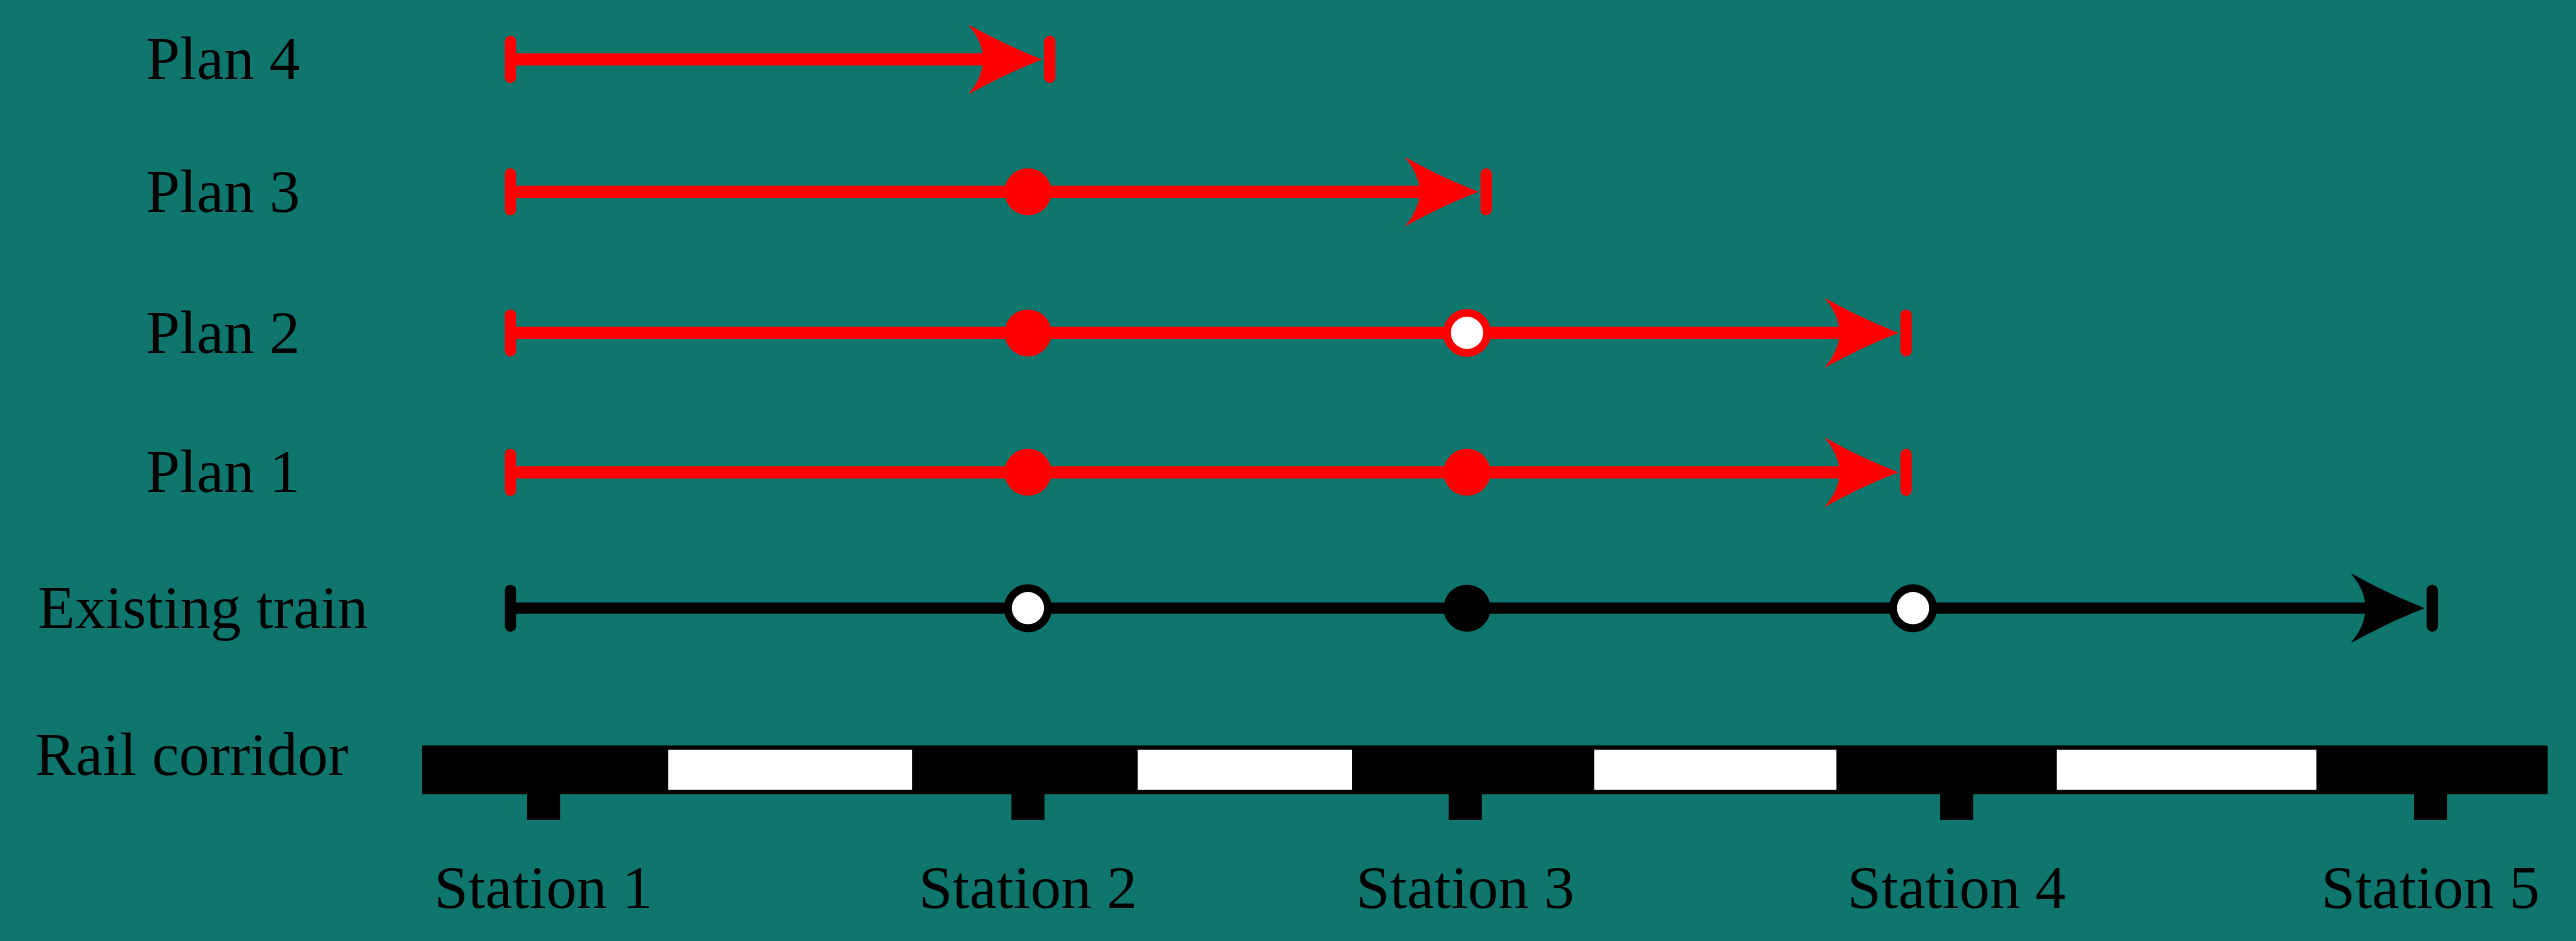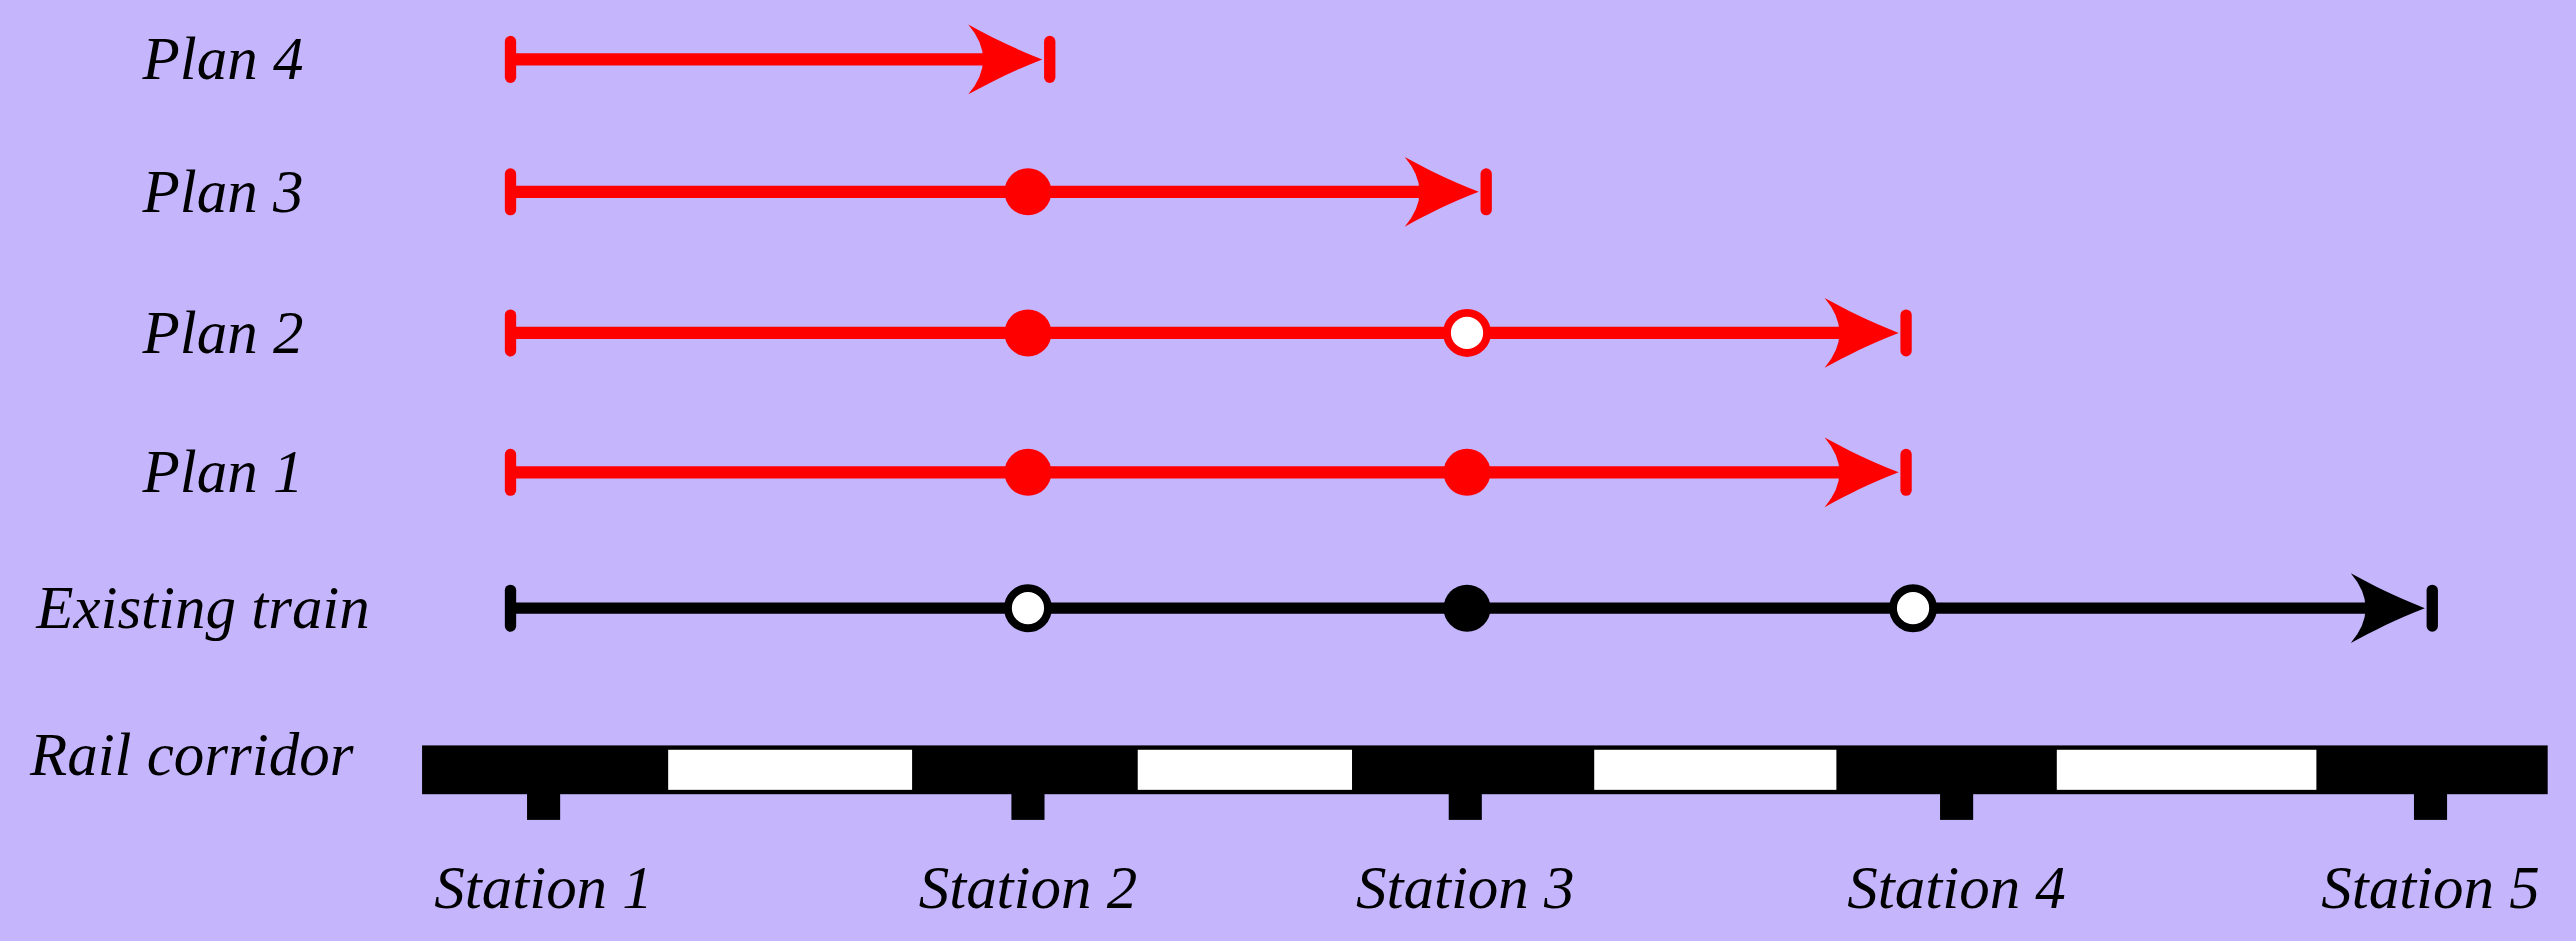--- a/index.html
+++ b/index.html
@@ -1,22 +1,21 @@
 <!DOCTYPE html>
 <html style="font-size:14px"><head>
 <meta charset="utf-8">
 <style>
   html, body { margin: 0; padding: 0; background: #ffffff; }
   .canvas {
     position: relative;
     width: 2576px;
     height: 942px;
-    background: #c4b5fd;
+    background: #0f766e;
     overflow: hidden;
-    font-style: italic;
   }
   svg { display: block; }
   text.lbl {
     font-family: "Liberation Serif", "DejaVu Serif", serif;
     font-size: 70px;
     fill: #000000;
   }
 </style>
 </head>
 <body>

